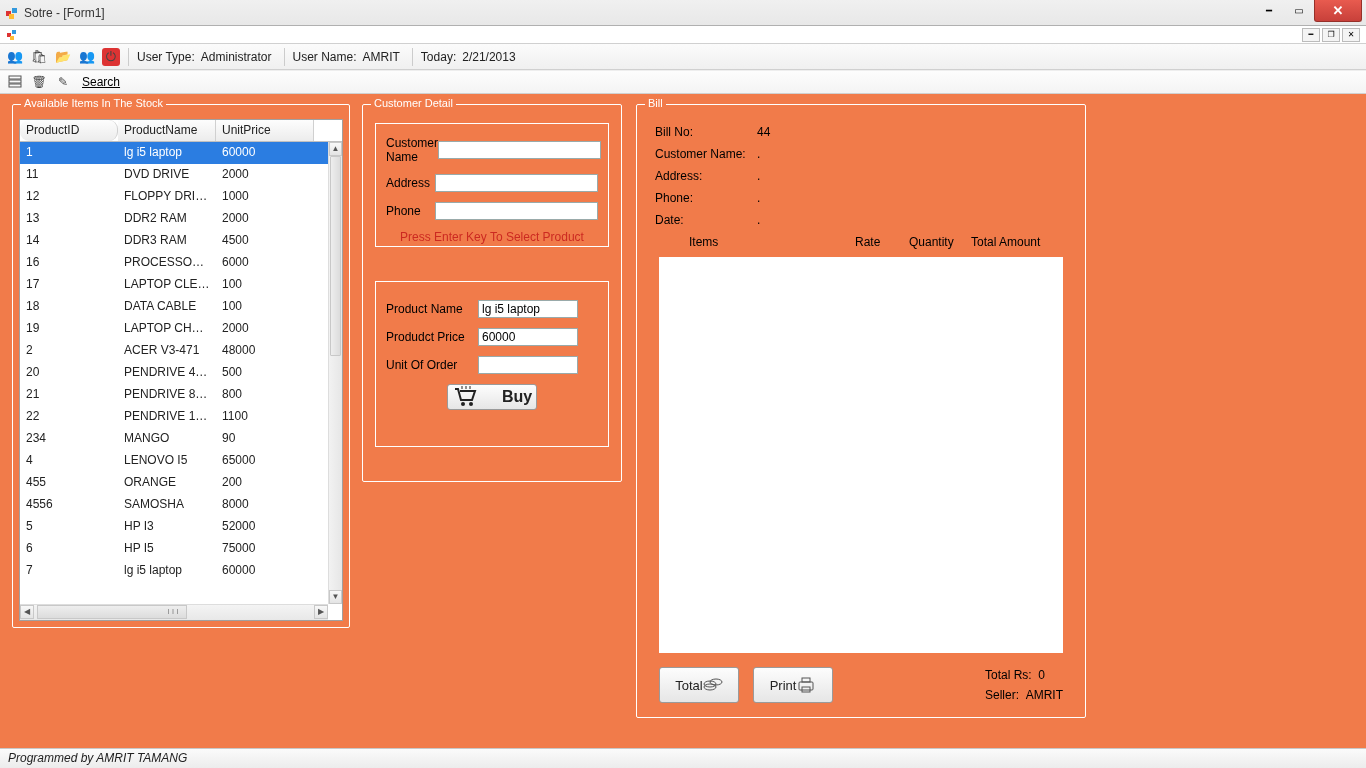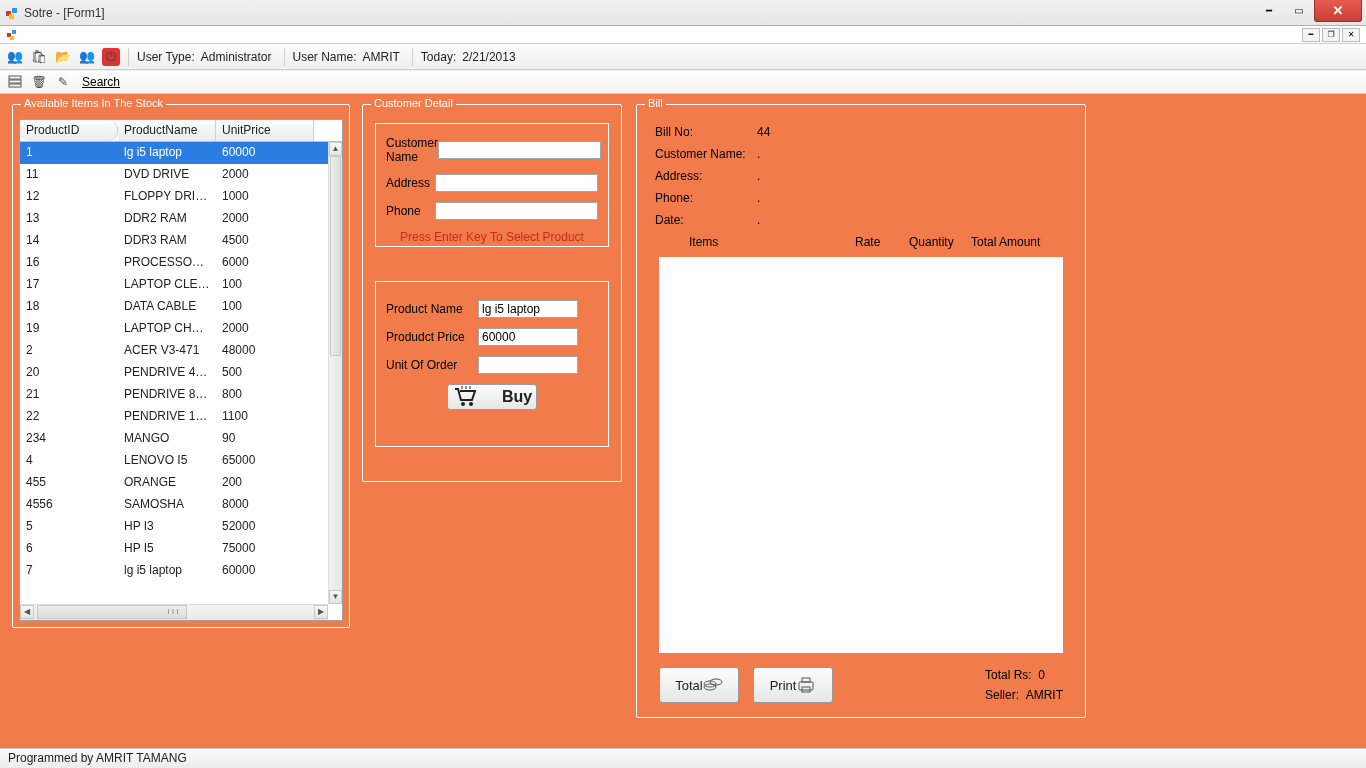--- a/index.html
+++ b/index.html
@@ -84,21 +84,21 @@
 .bill-head .h1 { width: 200px; padding-left: 34px; }
 .bill-head .h2 { width: 54px; }
 .bill-head .h3 { width: 62px; }
 .bill-head .h4 { flex: 1; }
 .bill-list { position: absolute; left: 22px; top: 152px; right: 22px; height: 396px; background: #fff; border: 1px solid #fff; }
 .bill-bottom { position: absolute; left: 22px; bottom: 12px; right: 22px; display: flex; align-items: center; gap: 14px; }
 .bbtn { width: 80px; height: 36px; background: linear-gradient(#fdfdfd,#e6e6e6); border: 1px solid #9a9a9a; border-radius: 3px; display: flex; align-items: center; justify-content: center; font-size: 13px; color: #222; cursor: default; }
 .bill-totals { margin-left: auto; color: #000; font-size: 12px; line-height: 20px; }
 
 
-.statusbar { position: absolute; bottom: 0; left: 0; right: 0; height: 20px; background: linear-gradient(#fbfbfb,#ececec); border-top: 1px solid #c8c8c8; padding: 2px 8px; font-size: 12px; color: #222; }
+.statusbar { position: absolute; bottom: 0; left: 0; right: 0; height: 20px; background: linear-gradient(#fbfbfb,#ececec); border-top: 1px solid #c8c8c8; padding: 2px 8px; font-size: 12px; color: #222; font-style: italic; }
 
 svg { display: block; }
 </style>
 </head>
 <body>
 
 <div class="titlebar">
   <span class="appicon">
     <svg width="14" height="14">
         <rect x="1" y="5" width="5" height="5" fill="#d33"></rect>

